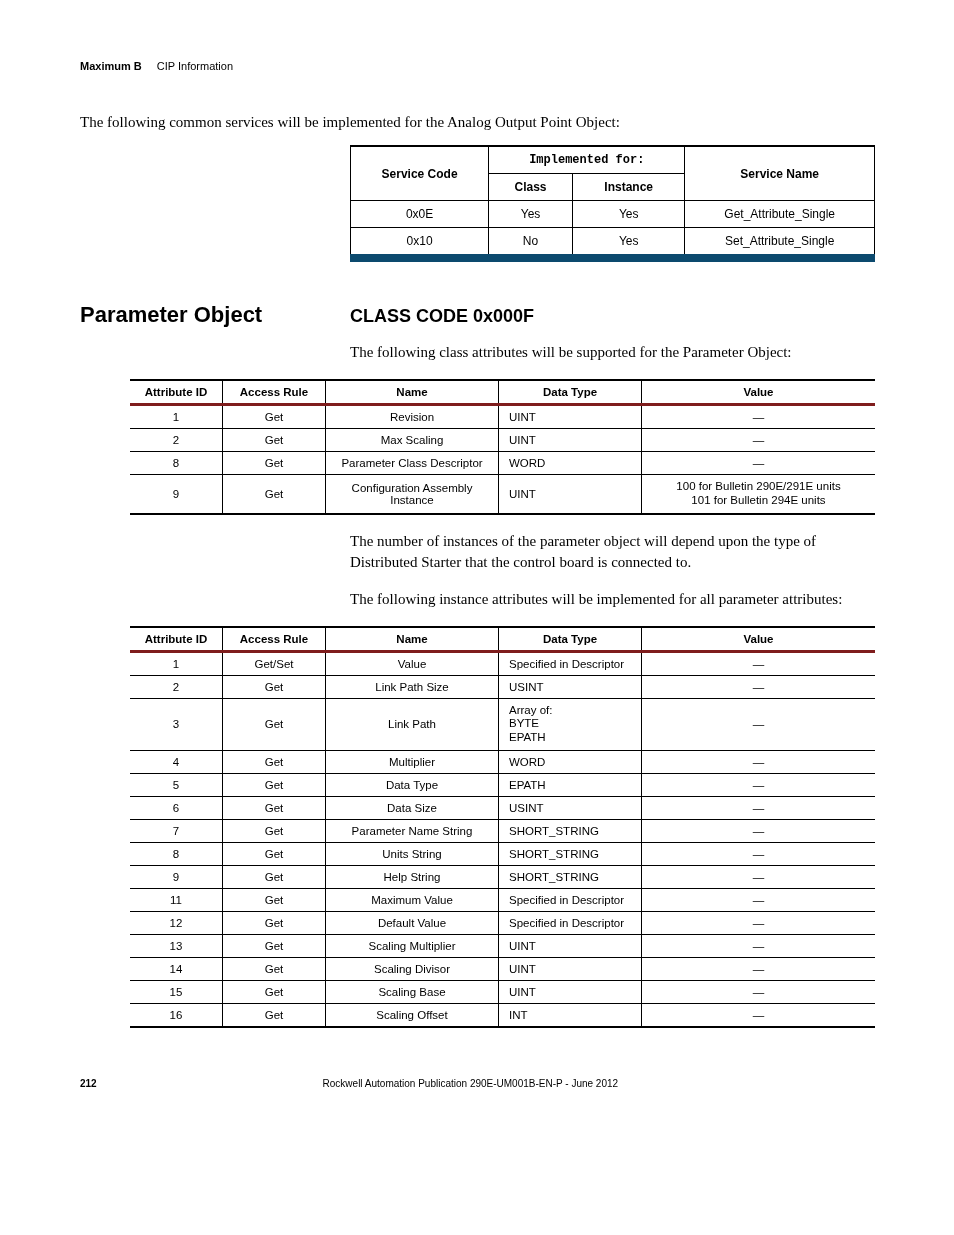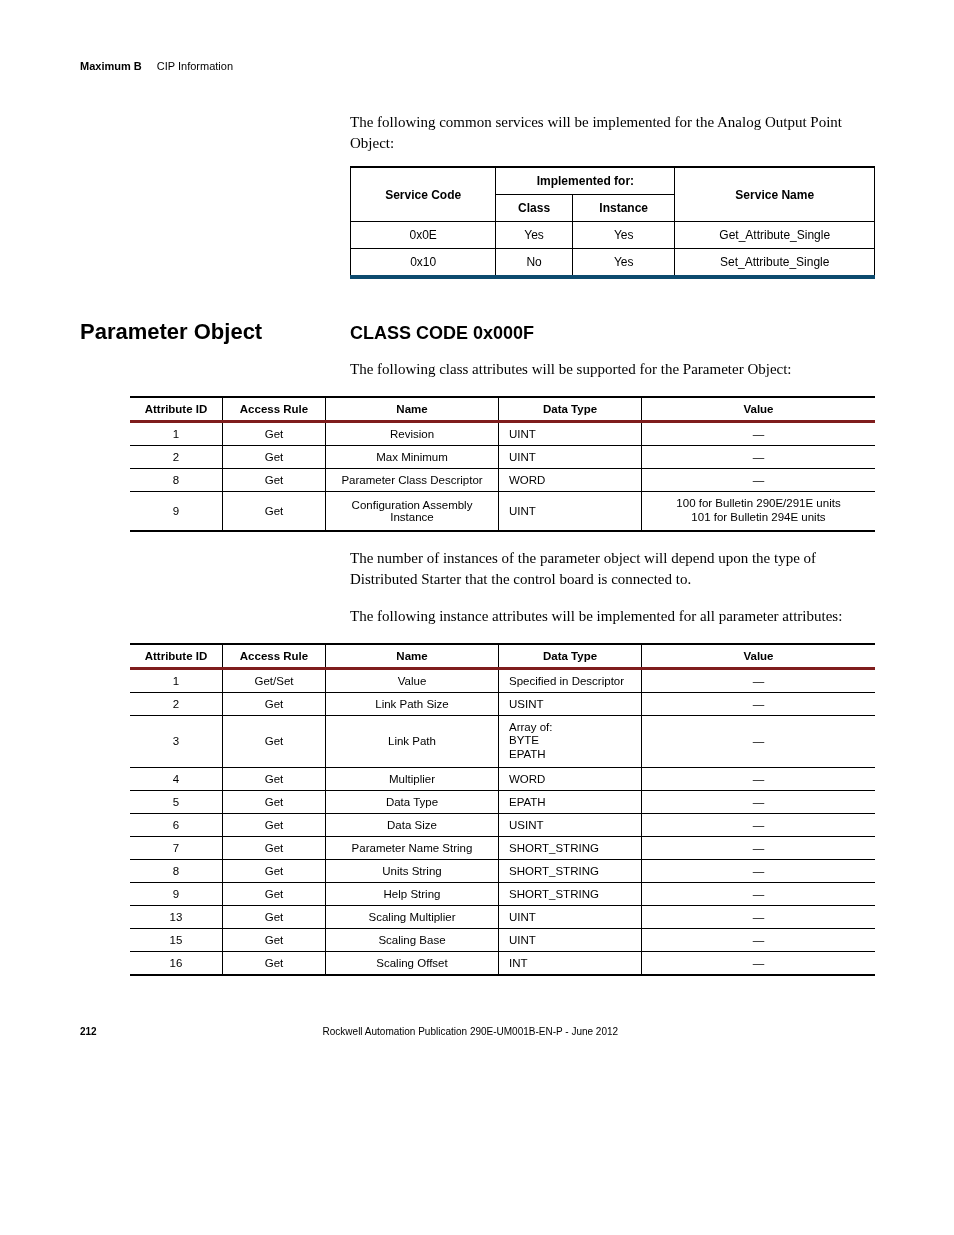--- a/index.html
+++ b/index.html
@@ -17,21 +17,20 @@
     font-size: 11px;
     margin-bottom: 40px;
   }
   .header .appendix {
     font-weight: bold;
   }
   .header .cip {
     margin-left: 12px;
   }
   .intro-text {
-    margin-left: 270px;
     font-size: 15px;
     line-height: 1.4;
     margin-bottom: 12px;
   }
   table {
     border-collapse: collapse;
     font-family: Arial, Helvetica, sans-serif;
     font-size: 12px;
   }
   .table1 {
@@ -49,23 +48,24 @@
   }
   .table1 thead tr:first-child th:first-child,
   .table1 thead tr:first-child th:last-child {
     border-bottom: none;
   }
   .table1 thead tr:first-child th:first-child {
     border-right: 1px solid #000;
   }
   .table1 thead tr:first-child th:nth-child(2) {
     border-bottom: 1px solid #000;
+    font-family: Liberation Mono, monospace;
   }
   .table1 tr:first-child th { border-top: 2px solid #000; }
-  .table1 tbody tr:last-child td { border-bottom: 4px solid #0c4a6e; }
+  .table1 tbody tr:last-child td { border-bottom: 8px solid #0c4a6e; }
 
   .section-row {
     display: flex;
     margin-bottom: 14px;
     align-items: baseline;
   }
   .section-left {
     width: 270px;
     flex-shrink: 0;
     font-family: Arial, Helvetica, sans-serif;
@@ -181,21 +181,21 @@
       <tr>
         <td>1</td>
         <td>Get</td>
         <td>Revision</td>
         <td class="dt">UINT</td>
         <td>—</td>
       </tr>
       <tr>
         <td>2</td>
         <td>Get</td>
-        <td>Max Minimum</td>
+        <td>Max Scaling</td>
         <td class="dt">UINT</td>
         <td>—</td>
       </tr>
       <tr>
         <td>8</td>
         <td>Get</td>
         <td>Parameter Class Descriptor</td>
         <td class="dt">WORD</td>
         <td>—</td>
       </tr>
@@ -280,23 +280,44 @@
         <td>—</td>
       </tr>
       <tr>
         <td>9</td>
         <td>Get</td>
         <td>Help String</td>
         <td class="dt">SHORT_STRING</td>
         <td>—</td>
       </tr>
       <tr>
+        <td>11</td>
+        <td>Get</td>
+        <td>Maximum Value</td>
+        <td class="dt">Specified in Descriptor</td>
+        <td>—</td>
+      </tr>
+      <tr>
+        <td>12</td>
+        <td>Get</td>
+        <td>Default Value</td>
+        <td class="dt">Specified in Descriptor</td>
+        <td>—</td>
+      </tr>
+      <tr>
         <td>13</td>
         <td>Get</td>
         <td>Scaling Multiplier</td>
+        <td class="dt">UINT</td>
+        <td>—</td>
+      </tr>
+      <tr>
+        <td>14</td>
+        <td>Get</td>
+        <td>Scaling Divisor</td>
         <td class="dt">UINT</td>
         <td>—</td>
       </tr>
       <tr>
         <td>15</td>
         <td>Get</td>
         <td>Scaling Base</td>
         <td class="dt">UINT</td>
         <td>—</td>
       </tr>

